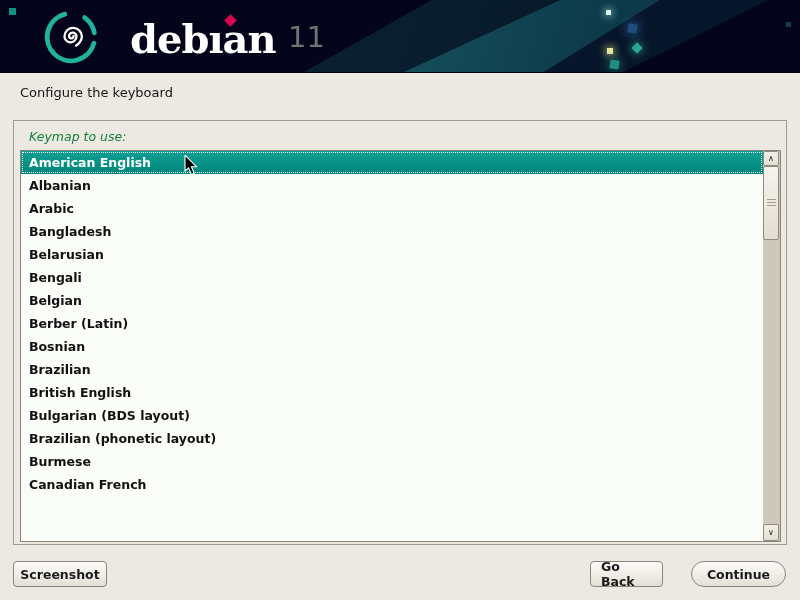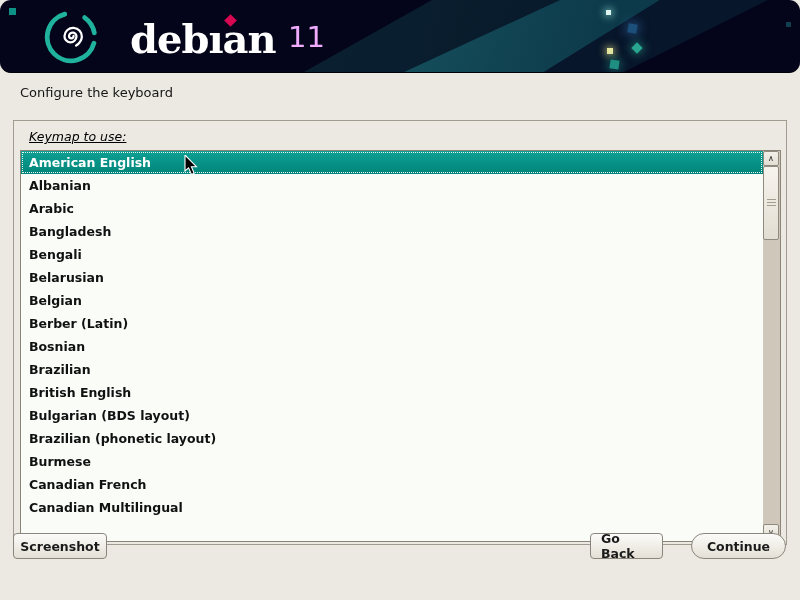--- a/index.html
+++ b/index.html
@@ -7,21 +7,20 @@
     width:800px;height:600px;overflow:hidden;position:relative;
     background:#ece9e2;
     font-family:"DejaVu Sans","Liberation Sans",sans-serif;
     -webkit-font-smoothing:antialiased;
   }
   
   .header{
     position:absolute;left:0;top:0;width:800px;height:72px;
     background:#04041a;overflow:hidden;
     border-bottom:1px solid #01010c;
-    border-radius:11px;
   }
   .wedge{position:absolute;inset:0;}
   .wedge.w3{
     background:linear-gradient(105deg,#0e3340,#081c2c 80%);
     clip-path:polygon(54% 0,70% 0,50.5% 100%,38% 100%);
     opacity:.8;
   }
   .wedge.w1{
     background:linear-gradient(105deg,#23707a 10%,#0d3a4a 75%);
     clip-path:polygon(70% 0,82.5% 0,68% 100%,50.5% 100%);
@@ -44,35 +43,35 @@
     position:absolute;left:130px;top:15px;height:46px;
     font-family:"DejaVu Serif","Liberation Serif",serif;
     font-weight:bold;font-size:40px;color:#ffffff;letter-spacing:-1px;
   }
   .brand .i-diamond{
     position:absolute;left:96px;top:1px;width:9px;height:9px;
     background:#d70751;transform:rotate(45deg);
   }
   .version{
     position:absolute;left:288px;top:20px;
-    font-size:29px;color:#f0abfc;font-weight:400;
+    font-size:29px;color:#737373;font-weight:400;
   }
   
   .page-title{
     position:absolute;left:20px;top:85px;
     font-size:13px;font-weight:normal;color:#151515;
   }
   
   .frame{
     position:absolute;left:13px;top:120px;width:772px;height:423px;
     border:1px solid #a29c90;background:#ece9e2;
   }
   .keymap-label{
     position:absolute;left:15px;top:8px;
-    font-size:12.5px;font-style:italic;color:#000000;text-decoration:underline;
+    font-size:12.5px;font-style:italic;color:#15803d;
   }
   
   .listbox{
     position:absolute;left:6px;top:29px;right:5px;bottom:2px;
     background:#fafcf8;border:1px solid #8c8478;overflow:hidden;padding-left:7px;
   }
   .rows{position:absolute;left:0;top:0;right:17px;bottom:0;overflow:hidden;}
   .row{
     height:23px;line-height:23px;padding-left:8px;
     font-size:12.5px;font-weight:bold;color:#111111;
@@ -104,21 +103,21 @@
     background:linear-gradient(180deg,#f7f4ee,#e2ddd2);
     border:1px solid #8f8a80;border-radius:2px;box-sizing:border-box;
     display:flex;align-items:center;justify-content:center;
   }
   .grip{
     width:9px;height:8px;
     background:repeating-linear-gradient(180deg,#a39d90 0 1px,transparent 1px 3px);
   }
   
   .btn{
-    position:absolute;top:533px;height:26px;
+    position:absolute;top:561px;height:26px;
     background:linear-gradient(180deg,#fcfbf9,#eeebe4 60%,#e3dfd5);
     border:1px solid #8b867c;border-radius:4px;box-sizing:border-box;
     font-size:12.5px;font-weight:bold;color:#1a1a1a;
     display:flex;align-items:center;justify-content:center;
     padding:0 10px;
   }
   .btn.screenshot{left:13px;width:94px;}
   .btn.goback{left:590px;width:73px;align-items:center;}
   .btn.continue{left:691px;width:95px;border-radius:13px;}
   
@@ -158,32 +157,31 @@
 
 <div class="frame">
   <div class="keymap-label">Keymap to use:</div>
 
   <div class="listbox">
     <div class="rows">
       <div class="row selected">American English</div>
       <div class="row">Albanian</div>
       <div class="row">Arabic</div>
       <div class="row">Bangladesh</div>
+      <div class="row">Belarusian</div>
       <div class="row">Bengali</div>
-      <div class="row">Belarusian</div>
       <div class="row">Belgian</div>
       <div class="row">Berber (Latin)</div>
       <div class="row">Bosnian</div>
       <div class="row">Brazilian</div>
       <div class="row">British English</div>
       <div class="row">Bulgarian (BDS layout)</div>
       <div class="row">Brazilian (phonetic layout)</div>
       <div class="row">Burmese</div>
       <div class="row">Canadian French</div>
-      <div class="row">Canadian Multilingual</div>
     </div>
 
     <div class="scrollbar">
       <div class="scroll-btn up">
         <span>∧</span>
       </div>
       <div class="thumb">
         <div class="grip"></div>
       </div>
       <div class="scroll-btn down">

